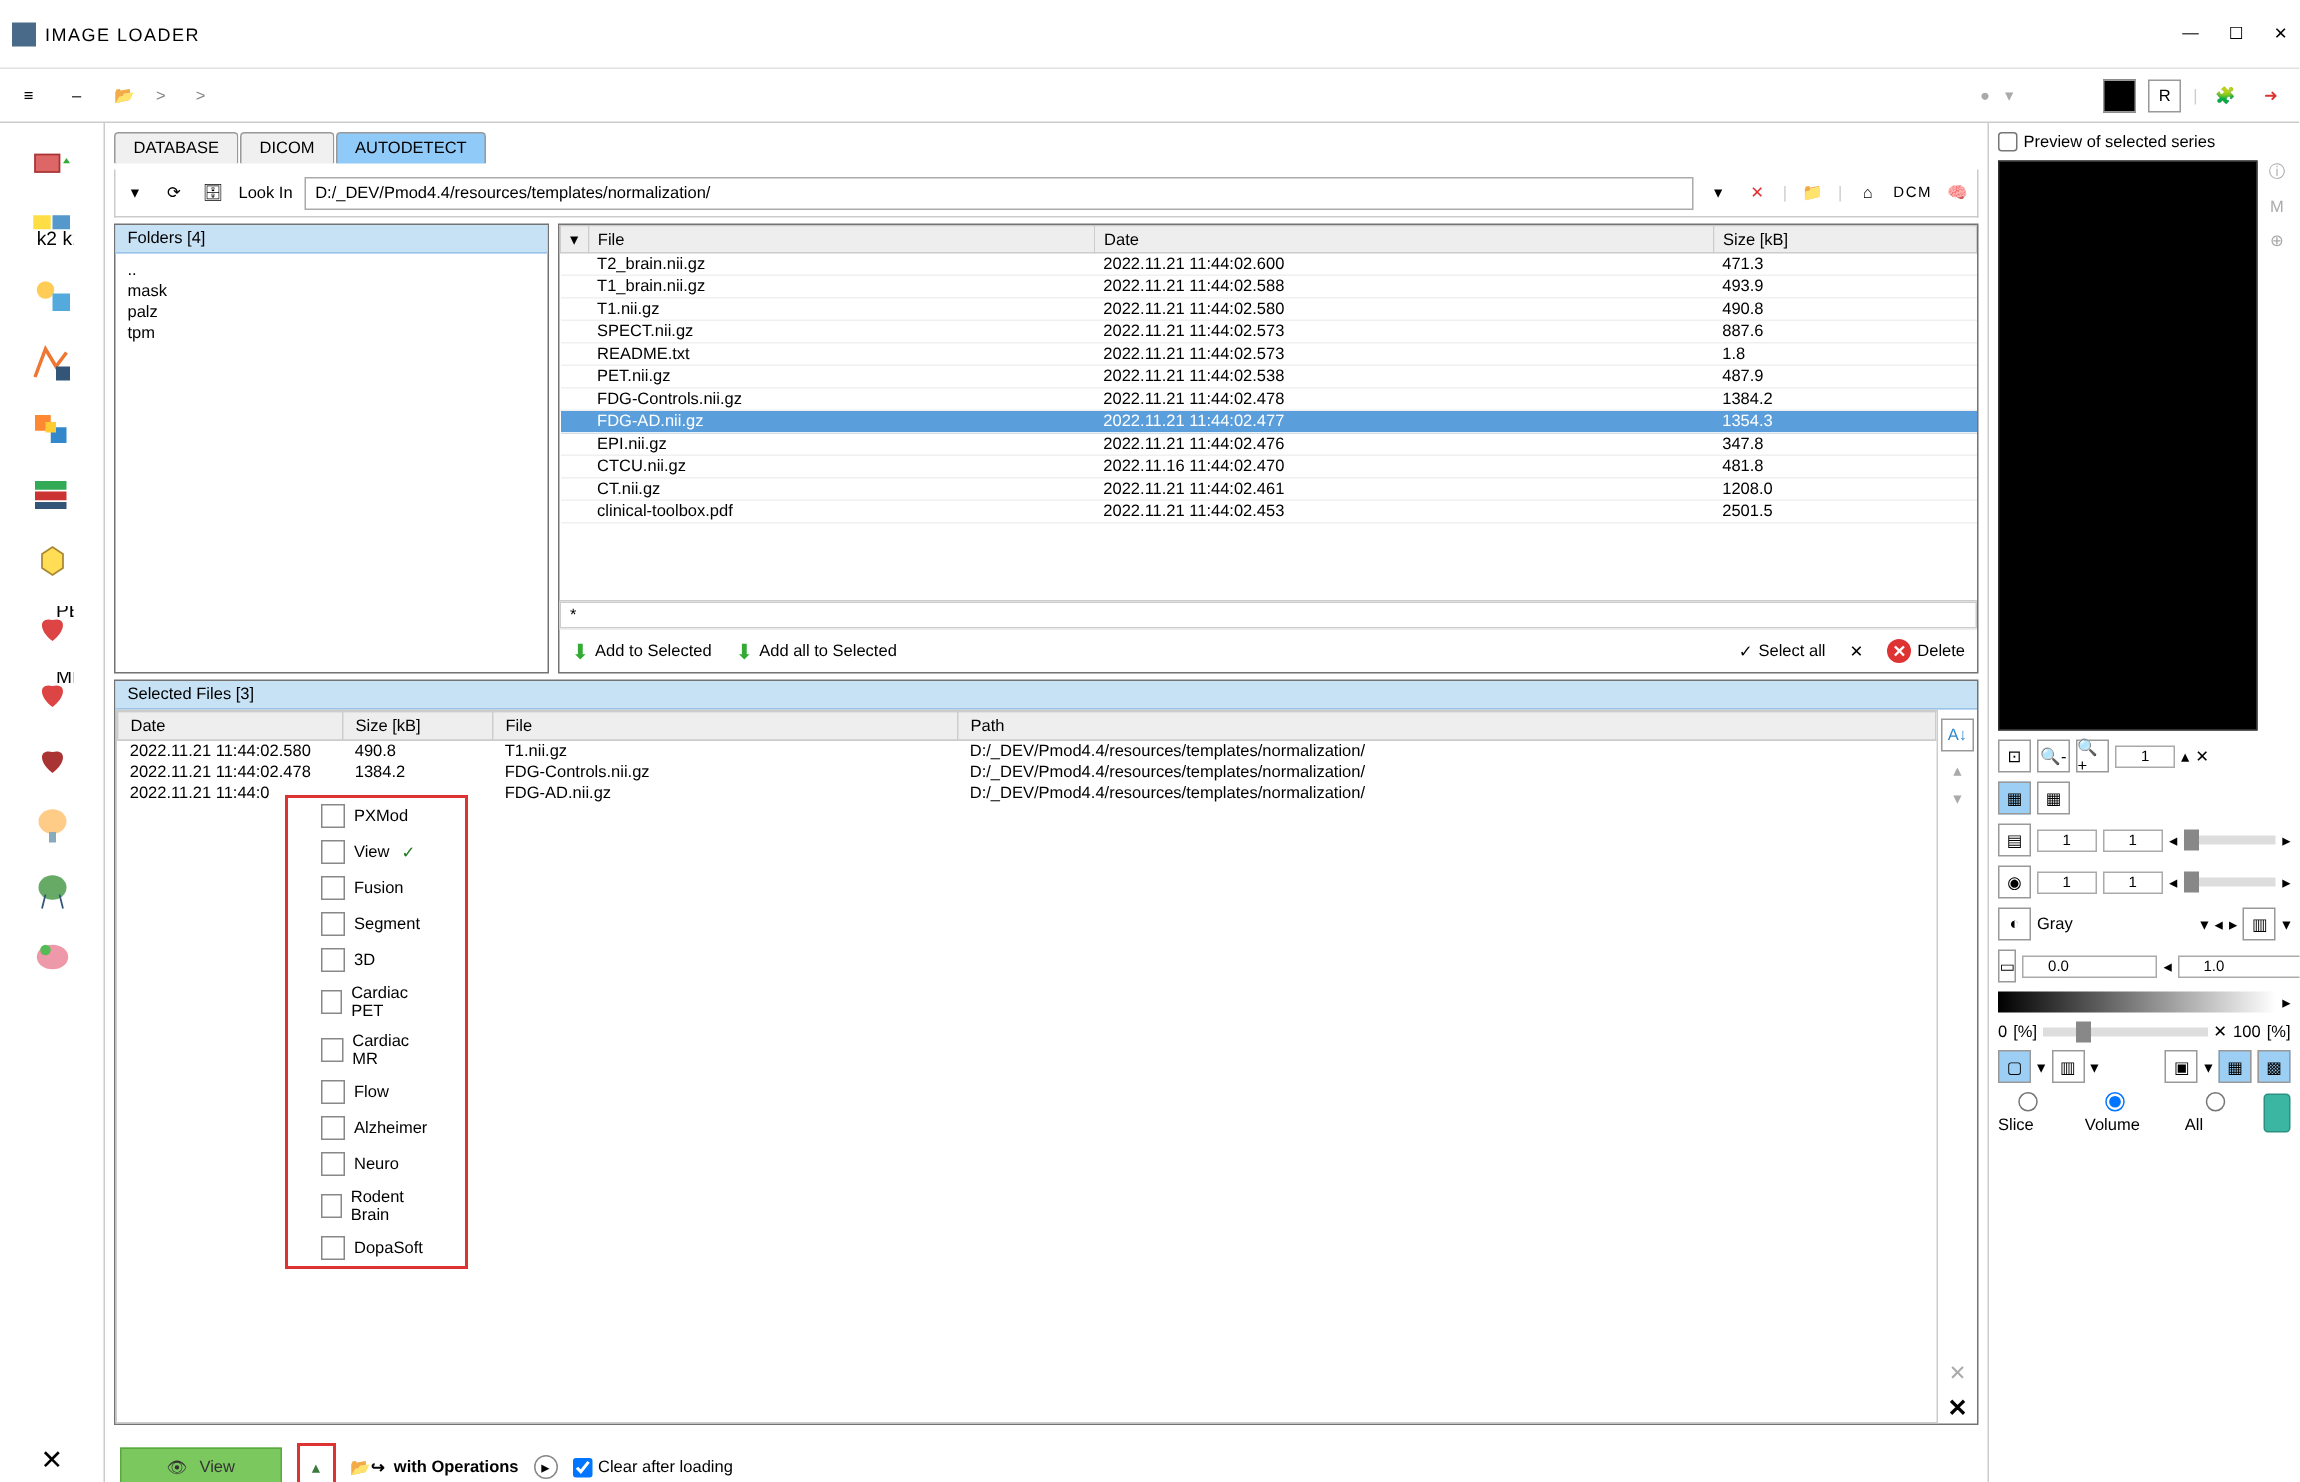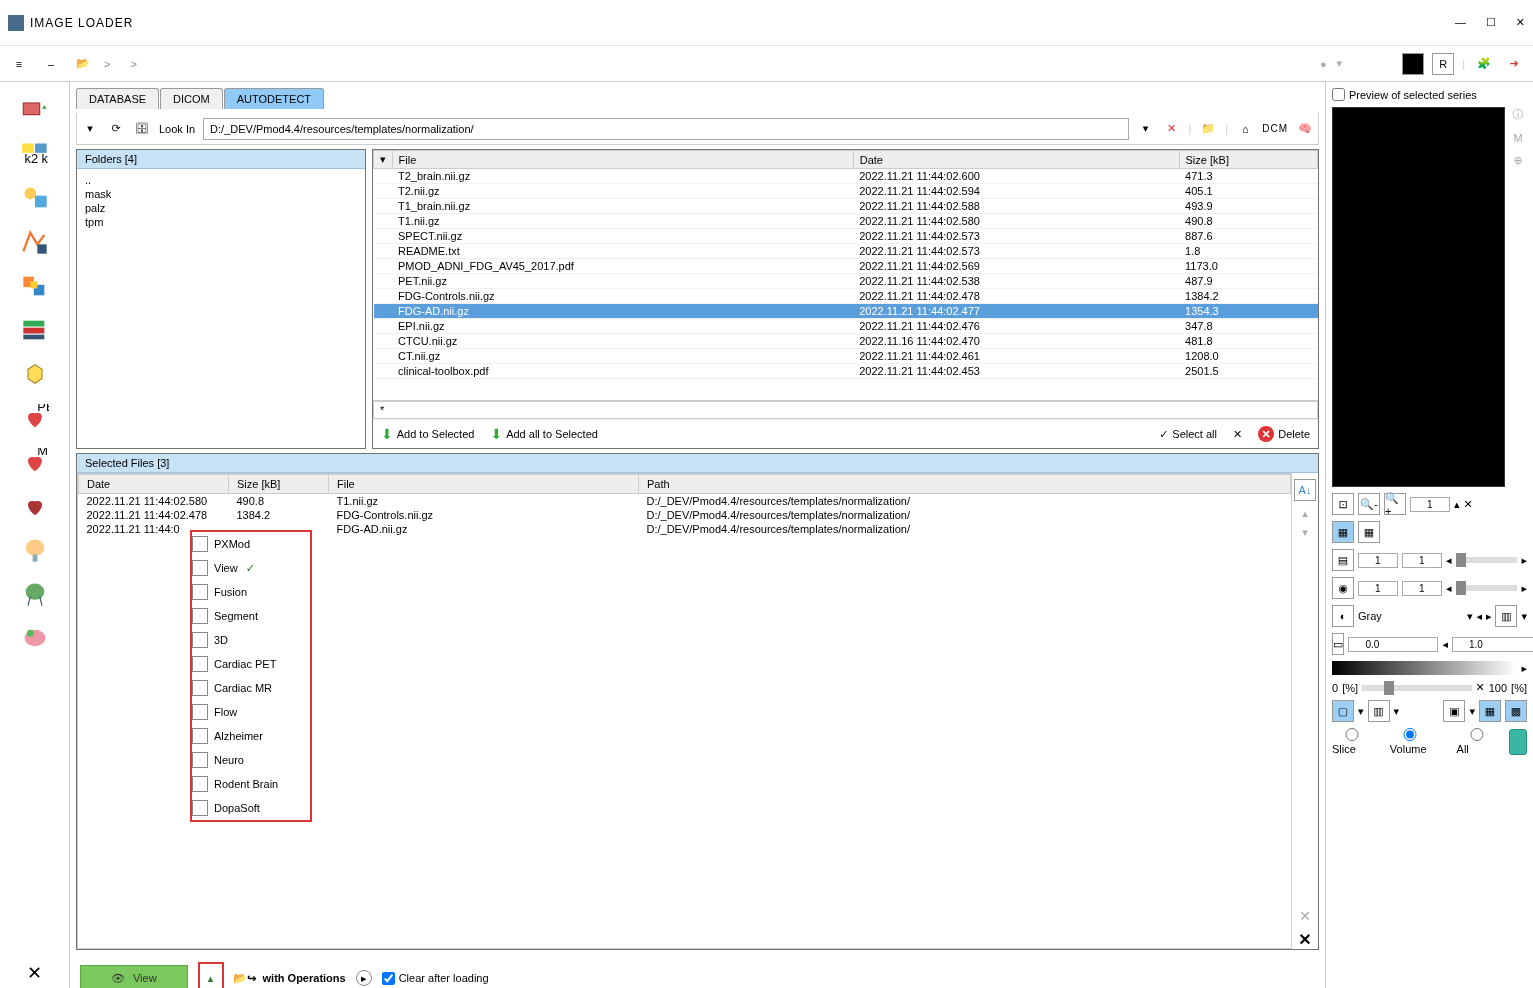--- a/index.html
+++ b/index.html
@@ -65,21 +65,21 @@
 .selfiles { flex: 1; display: flex; flex-direction: column; min-height: 0; }
 .selbody { flex: 1; border: 1px solid #ccc; overflow: auto; position: relative; }
 .seltable { width: 100%; border-collapse: collapse; }
 .seltable th { background: #eee; text-align: left; padding: 3px 8px; border: 1px solid #ccc; font-weight: normal; }
 .seltable td { padding: 1px 8px; }
 .selside { width: 26px; display: flex; flex-direction: column; gap: 6px; align-items: center; padding-top: 6px; }
 .selwrap { display: flex; flex: 1; min-height: 0; }
 
 
 .ctxmenu { position: absolute; left: 190px; top: 530px; width: 122px; background: #fff; border: 2px solid #d33; z-index: 100; }
-.ctxmenu .mi { display: flex; align-items: center; gap: 6px; padding: 4px 0; cursor: pointer; }
+.ctxmenu .mi { display: flex; align-items: center; gap: 6px; padding: 4px 22px; cursor: pointer; }
 .ctxmenu .chk { color: #1a7a1a; margin-left: 2px; }
 .ctxmenu .mi-icon { width: 16px; height: 16px; display: inline-block; }
 
 
 .bottombar { height: 40px; display: flex; align-items: center; gap: 10px; padding: 0 4px; margin-top: 4px; }
 .viewbtn { background: #7bc95e; border: 1px solid #5aa83f; padding: 6px 30px; display: flex; align-items: center; gap: 8px; cursor: pointer; color: #333; font-size: 12px; }
 .dropbtn { width: 26px; height: 32px; border: 2px solid #d33; display: flex; align-items: center; justify-content: center; cursor: pointer; }
 .bottombar .wops { display: flex; align-items: center; gap: 6px; cursor: pointer; font-weight: bold; }
 .bottombar .cal { display: flex; align-items: center; gap: 4px; }
 
@@ -270,26 +270,20 @@
               </thead>
             <tbody id="filetbody">
                 <tr>
                   <td></td>
                   <td>T2_brain.nii.gz</td>
                   <td>2022.11.21 11:44:02.600</td>
                   <td>471.3</td>
                 </tr>
                 <tr>
                   <td></td>
-                  <td>T2.nii.gz</td>
-                  <td>2022.11.21 11:44:02.594</td>
-                  <td>405.1</td>
-                </tr>
-                <tr>
-                  <td></td>
                   <td>T1_brain.nii.gz</td>
                   <td>2022.11.21 11:44:02.588</td>
                   <td>493.9</td>
                 </tr>
                 <tr>
                   <td></td>
                   <td>T1.nii.gz</td>
                   <td>2022.11.21 11:44:02.580</td>
                   <td>490.8</td>
                 </tr>
@@ -297,26 +291,20 @@
                   <td></td>
                   <td>SPECT.nii.gz</td>
                   <td>2022.11.21 11:44:02.573</td>
                   <td>887.6</td>
                 </tr>
                 <tr>
                   <td></td>
                   <td>README.txt</td>
                   <td>2022.11.21 11:44:02.573</td>
                   <td>1.8</td>
-                </tr>
-                <tr>
-                  <td></td>
-                  <td>PMOD_ADNI_FDG_AV45_2017.pdf</td>
-                  <td>2022.11.21 11:44:02.569</td>
-                  <td>1173.0</td>
                 </tr>
                 <tr>
                   <td></td>
                   <td>PET.nii.gz</td>
                   <td>2022.11.21 11:44:02.538</td>
                   <td>487.9</td>
                 </tr>
                 <tr>
                   <td></td>
                   <td>FDG-Controls.nii.gz</td>

